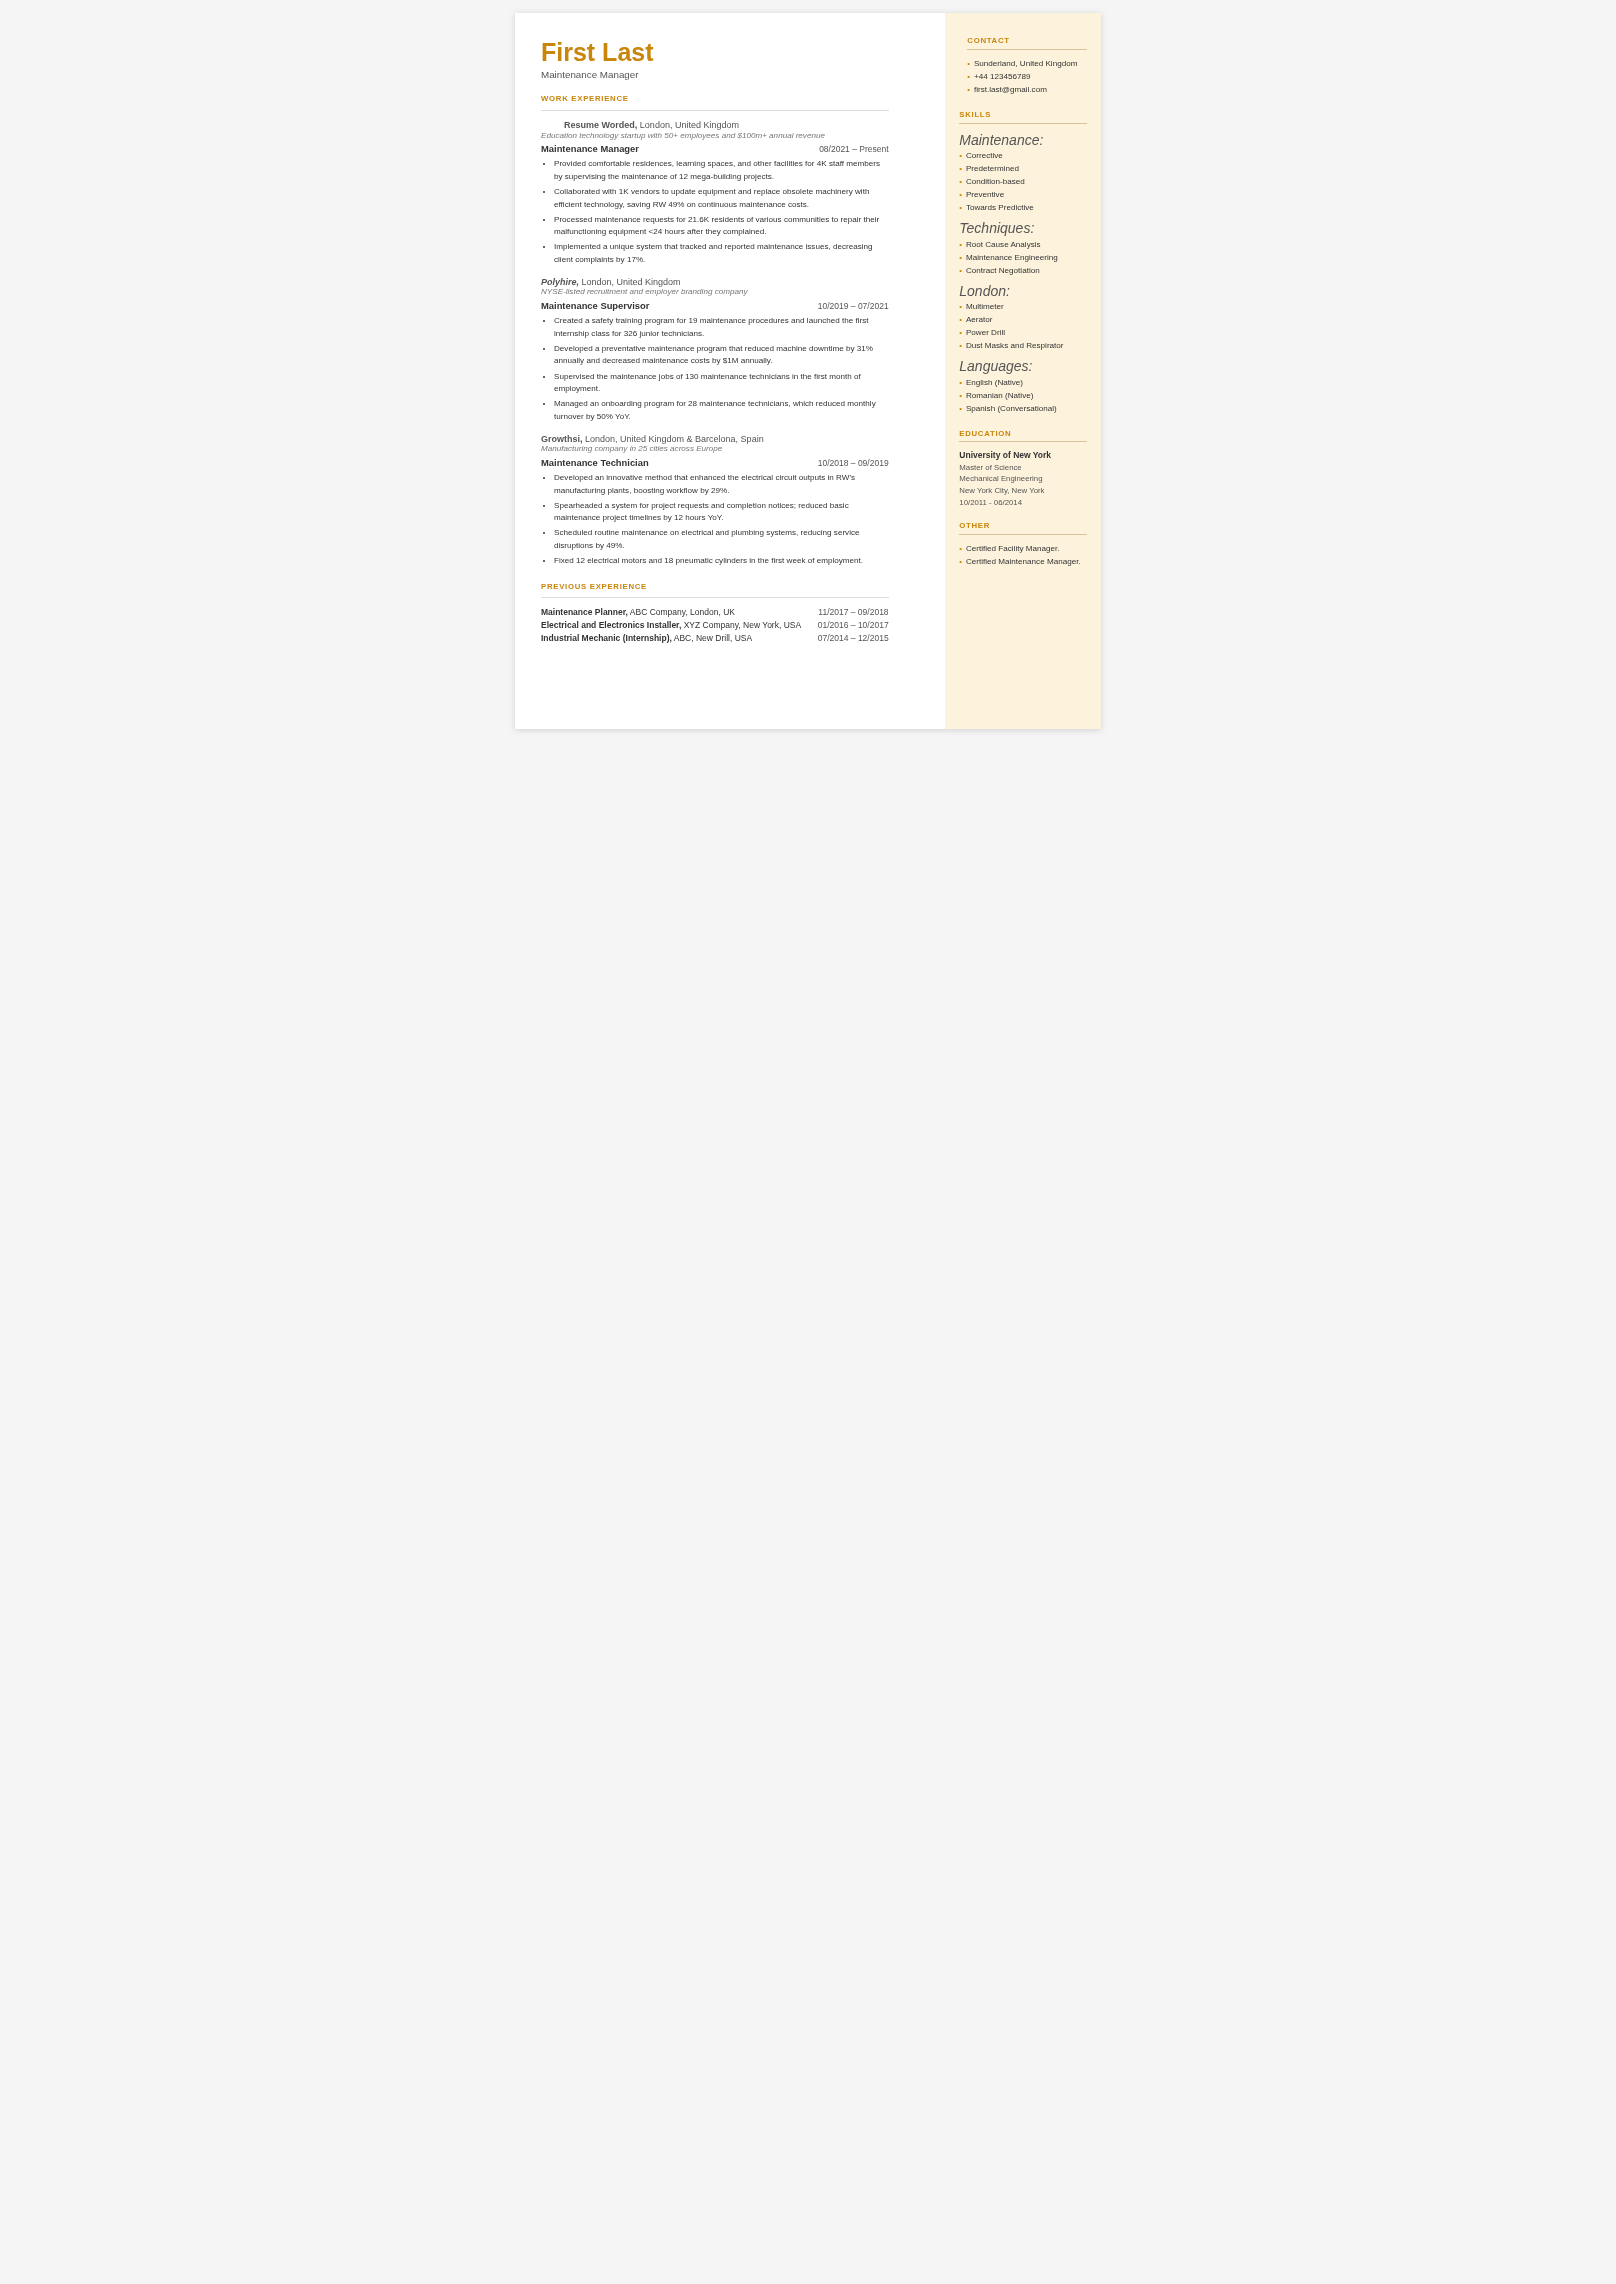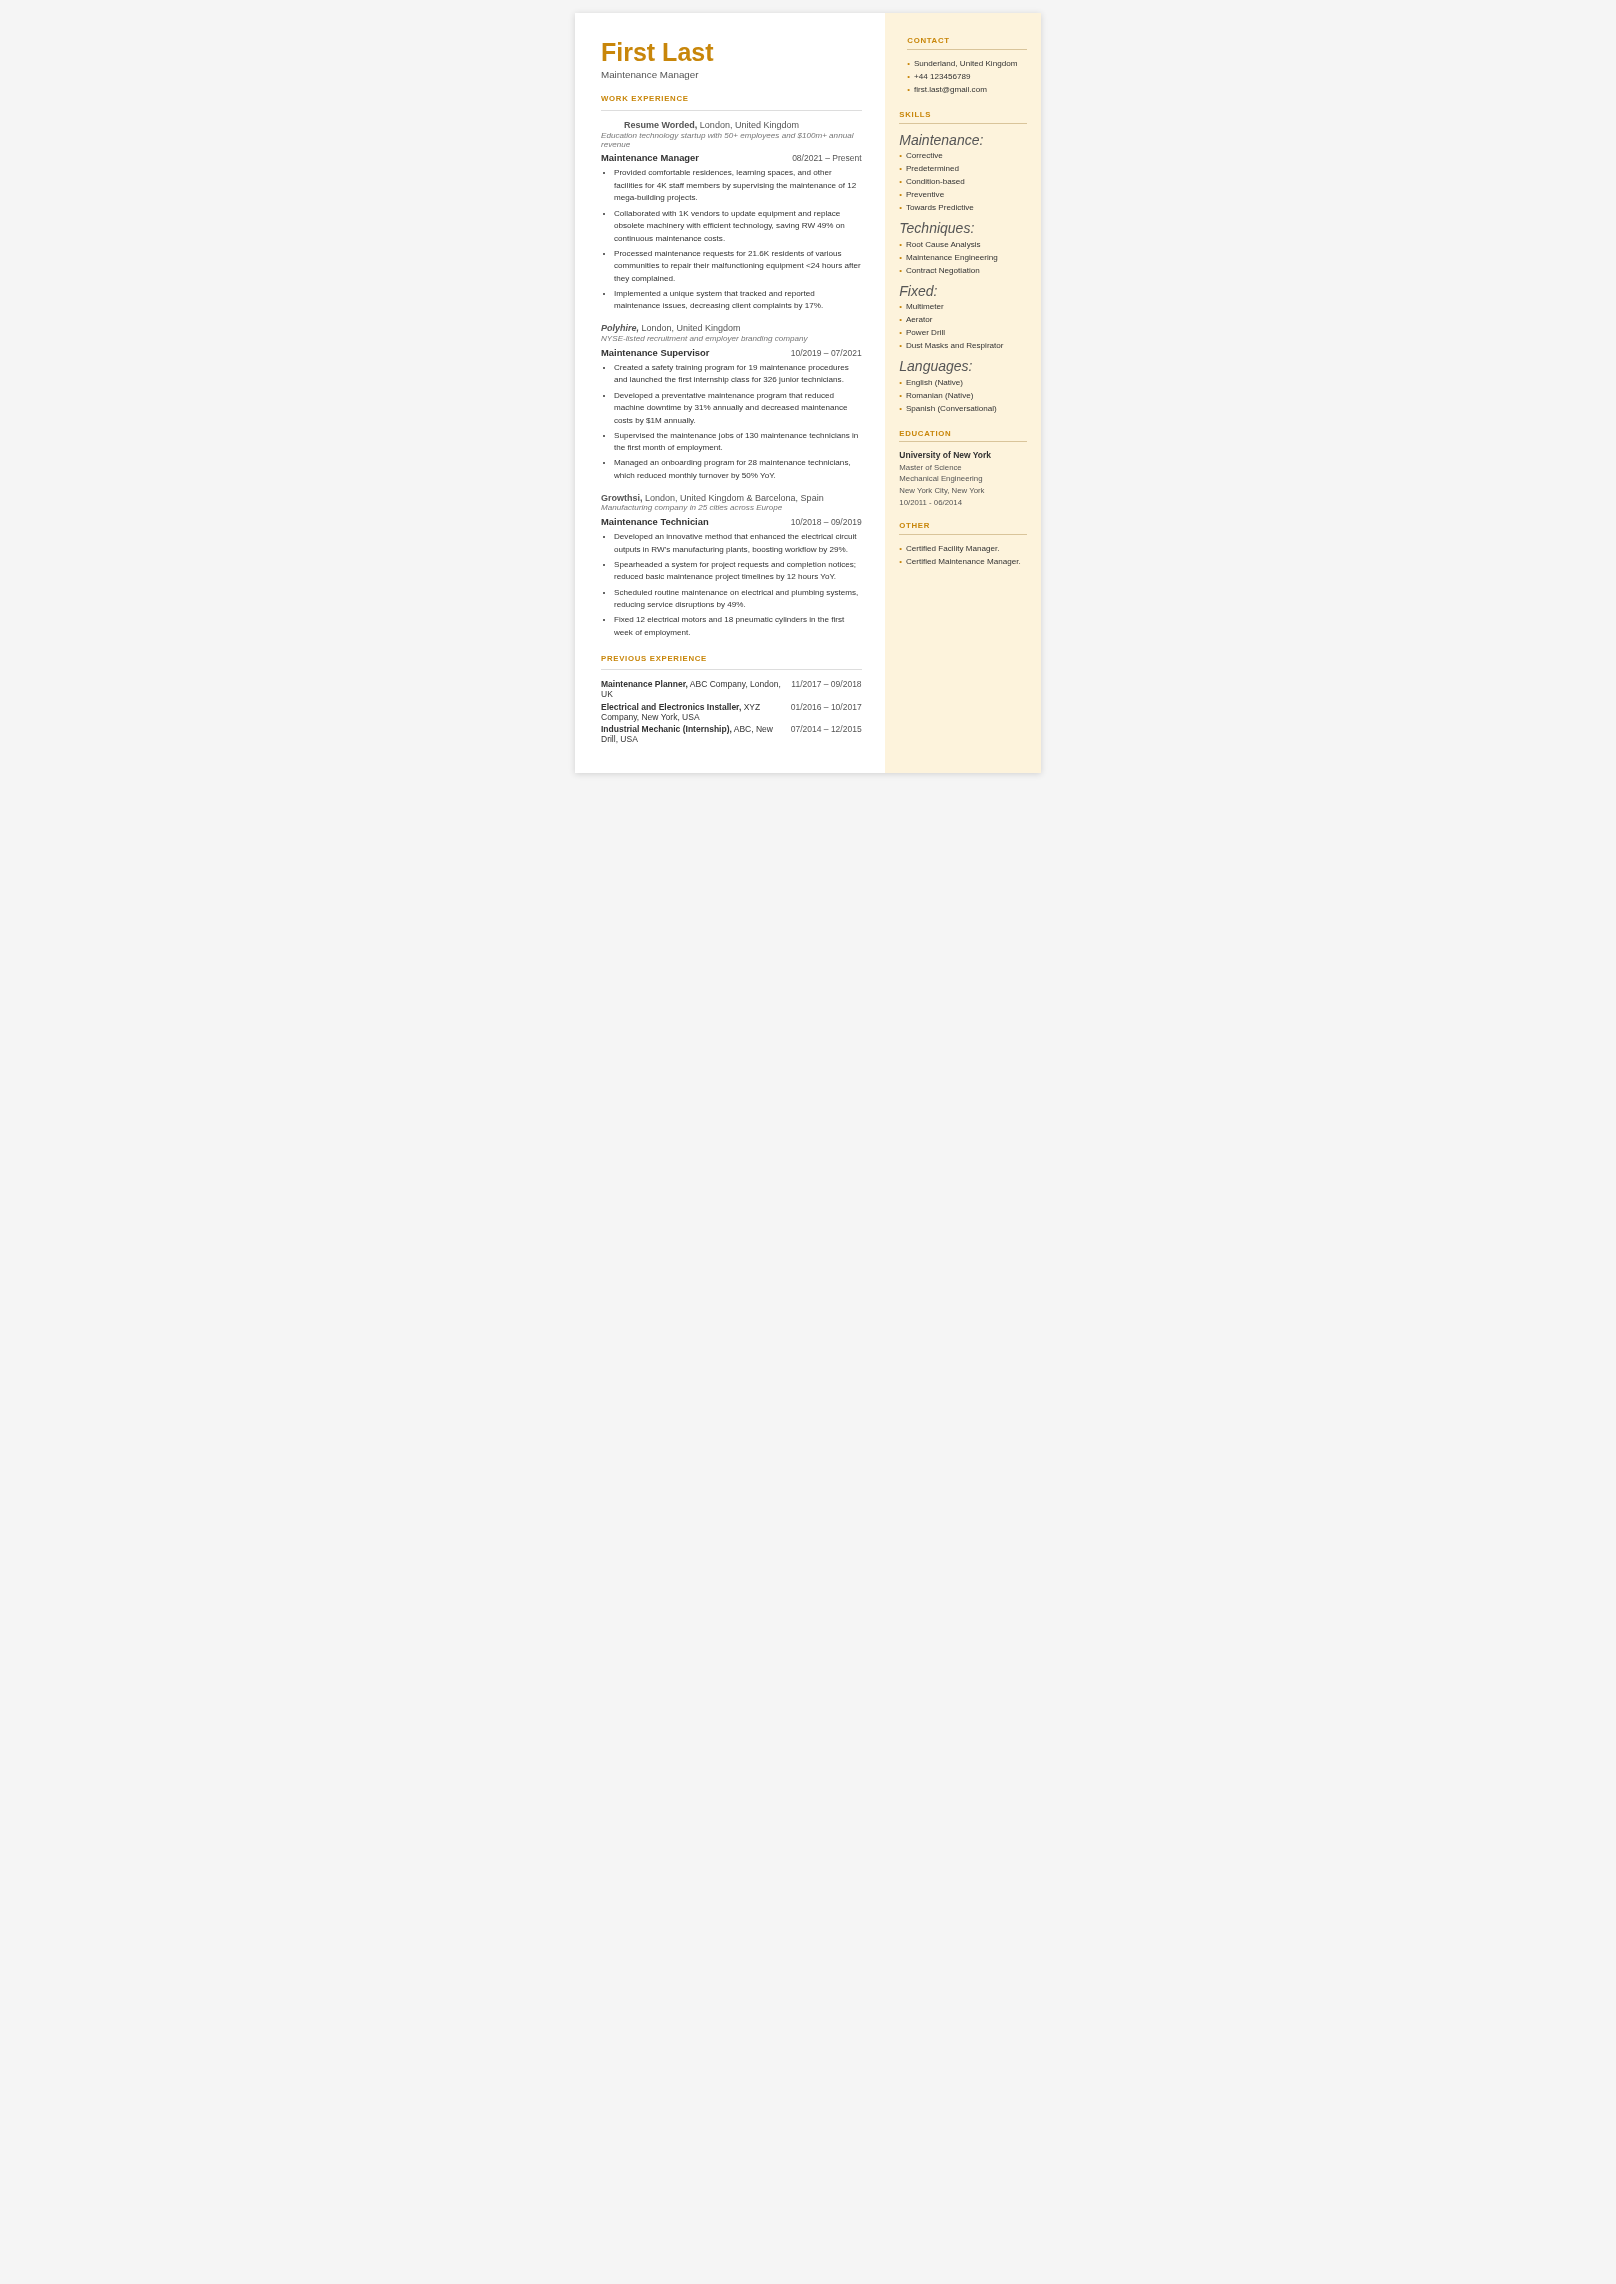--- a/index.html
+++ b/index.html
@@ -6,25 +6,26 @@
     body {
       font-family: 'Arial', sans-serif;
       background: #f5f5f5;
       display: flex;
       justify-content: center;
       align-items: flex-start;
       min-height: 100vh;
       padding: 13px;
     }
     .resume-container {
-      width: 466px;
+      width: 586px;
       background: #fff;
       display: flex;
       box-shadow: 0 1.3px 6.5px rgba(0,0,0,0.15);
       min-height: 716px;
+      gap: 33px;
     }
     
     .main-col {
       flex: 1;
       padding: 26px 23.4px 26px 26px;
       background: #fff;
     }
     .name {
       font-size: 25px;
       font-weight: 900;
@@ -290,21 +291,21 @@
       <div class="sidebar-item">Predetermined</div>
       <div class="sidebar-item">Condition-based</div>
       <div class="sidebar-item">Preventive</div>
       <div class="sidebar-item">Towards Predictive</div>
 
       <div class="skills-category">Techniques:</div>
       <div class="sidebar-item">Root Cause Analysis</div>
       <div class="sidebar-item">Maintenance Engineering</div>
       <div class="sidebar-item">Contract Negotiation</div>
 
-      <div class="skills-category">Fixed:</div>
+      <div class="skills-category">London:</div>
       <div class="sidebar-item">Multimeter</div>
       <div class="sidebar-item">Aerator</div>
       <div class="sidebar-item">Power Drill</div>
       <div class="sidebar-item">Dust Masks and Respirator</div>
 
       <div class="skills-category">Languages:</div>
       <div class="sidebar-item">English (Native)</div>
       <div class="sidebar-item">Romanian (Native)</div>
       <div class="sidebar-item">Spanish (Conversational)</div>
     </div>

